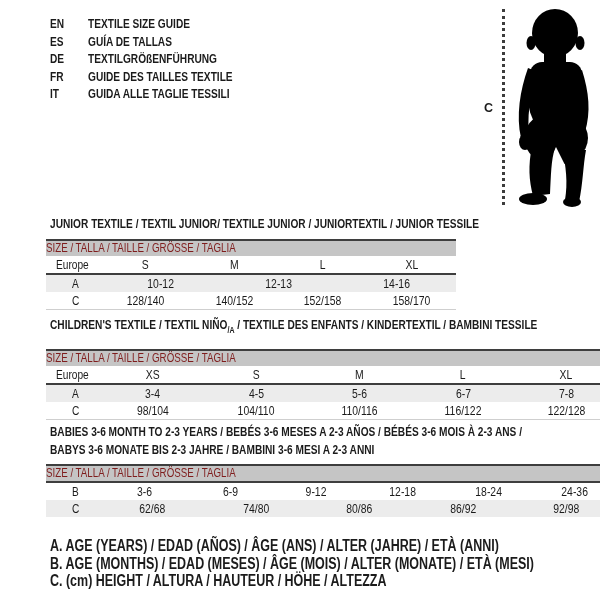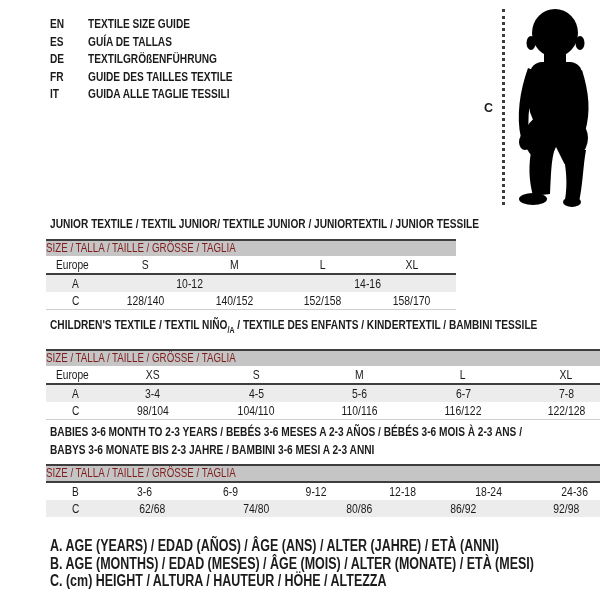--- a/index.html
+++ b/index.html
@@ -103,20 +103,21 @@
     <div class="row dark-under">
       <div class="lab"><span class="cond">Europe</span></div>
       <div class="cell"><span class="cond-c">S</span></div>
       <div class="cell"><span class="cond-c">M</span></div>
       <div class="cell"><span class="cond-c">L</span></div>
       <div class="cell"><span class="cond-c">XL</span></div>
     </div>
     <div class="row stripe">
       <div class="lab"><span class="cond">A</span></div>
       <div class="cell"><span class="cond-c">10-12</span></div>
+      <div class="cell"><span class="cond-c">12-13</span></div>
       <div class="cell"><span class="cond-c">14-16</span></div>
     </div>
     <div class="row">
       <div class="lab"><span class="cond">C</span></div>
       <div class="cell"><span class="cond-c">128/140</span></div>
       <div class="cell"><span class="cond-c">140/152</span></div>
       <div class="cell"><span class="cond-c">152/158</span></div>
       <div class="cell"><span class="cond-c">158/170</span></div>
     </div>
   </div>

